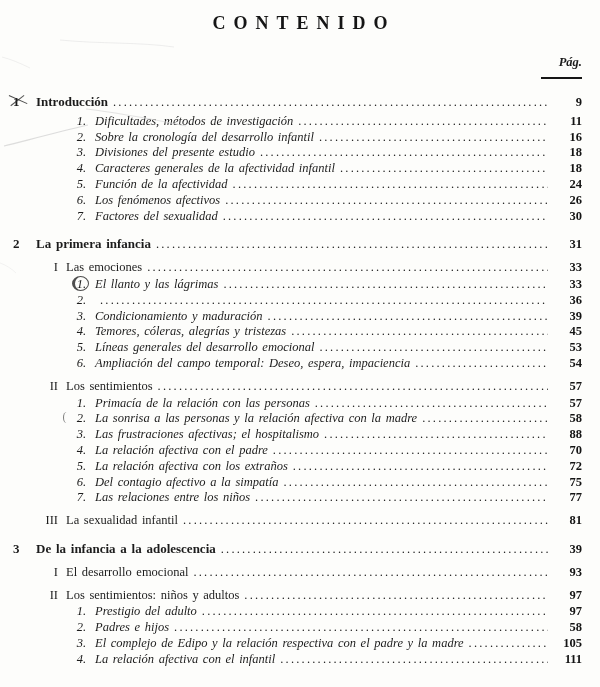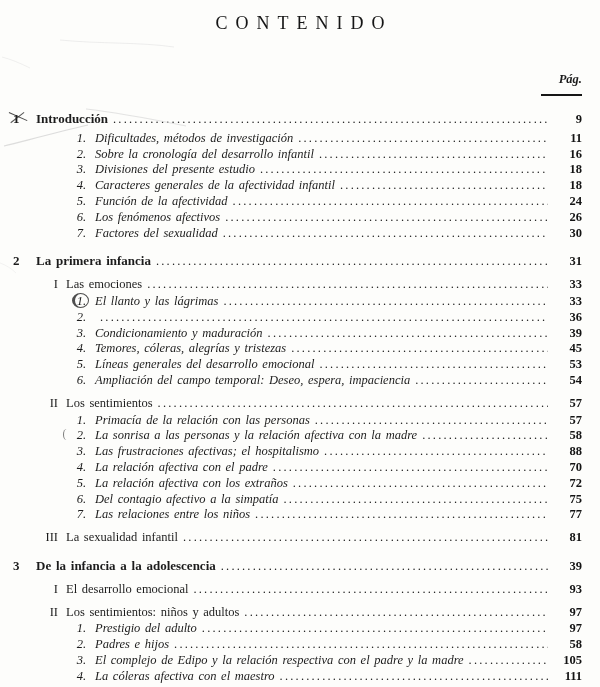--- a/index.html
+++ b/index.html
@@ -11,27 +11,27 @@
     overflow:hidden;
     word-spacing:1.5px;
   }
   .doc { position:relative; width:600px; height:687px; }
   .smudges { position:absolute; left:0; top:0; pointer-events:none; }
 
   .title {
     margin:13px 0 0;
     text-align:center;
     font-size:18px;
-    font-weight:400;
+    font-weight:700;
     letter-spacing:8px;
     padding-left:8px; 
     color:#151515;
   }
 
-  .pag-wrap { margin-top:35px; padding-right:18px; text-align:right; }
+  .pag-wrap { margin-top:18px; padding-right:18px; text-align:right; }
   .pag { font-size:12.5px; font-weight:700; font-style:italic; }
   .pag-rule { width:41px; height:2px; background:#161616; margin:7px 0 0 auto; }
 
   .toc { margin-top:15px; }
 
   .row {
     display:flex;
     align-items:baseline;
     line-height:15.8px;
     font-size:12.5px;
@@ -294,18 +294,18 @@
     <span class="pg">58</span>
   </div>
       <div class="row item">
     <span class="num">3.</span>
     <span class="ttl">El complejo de Edipo y la relación respectiva con el padre y la madre</span>
     <span class="leader"></span>
     <span class="pg">105</span>
   </div>
       <div class="row item">
     <span class="num">4.</span>
-    <span class="ttl">La cóleras afectiva con el maestro</span>
+    <span class="ttl">La relación afectiva con el infantil</span>
     <span class="leader"></span>
     <span class="pg">111</span>
   </div>
     </div>
 </div>
 
 </body></html>

